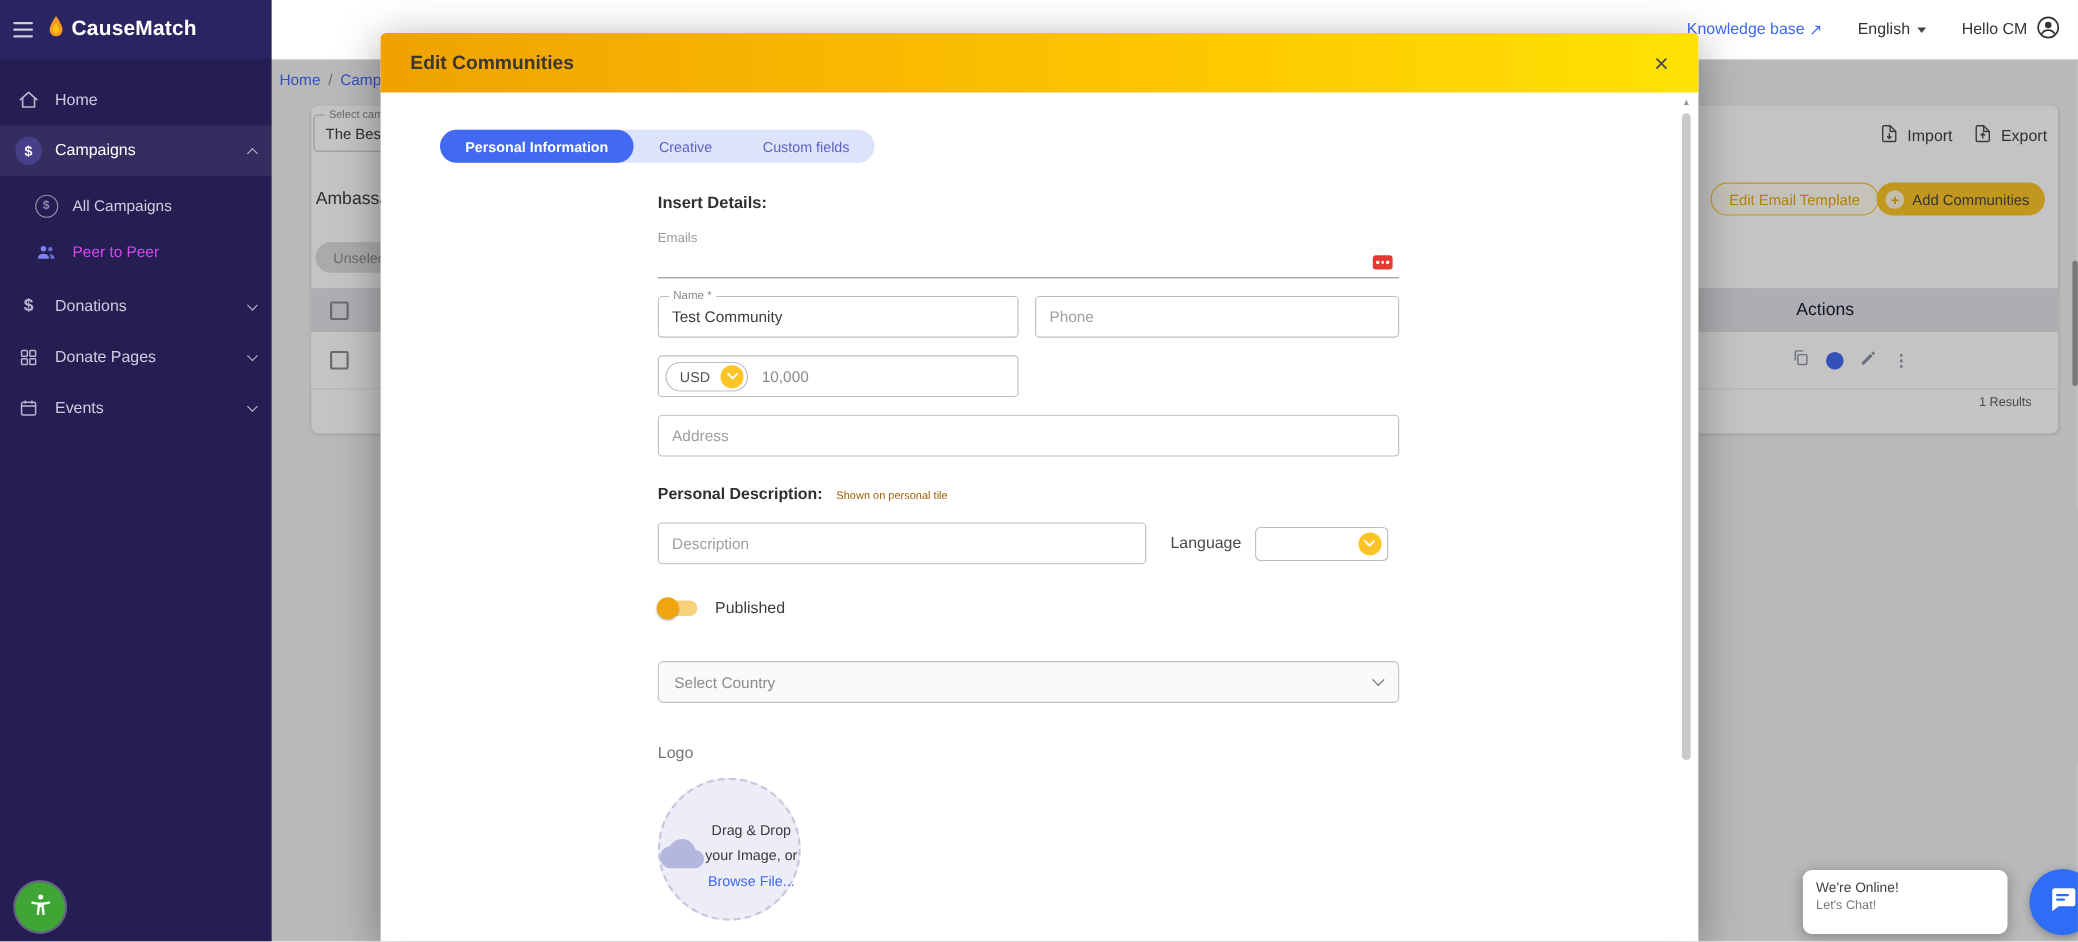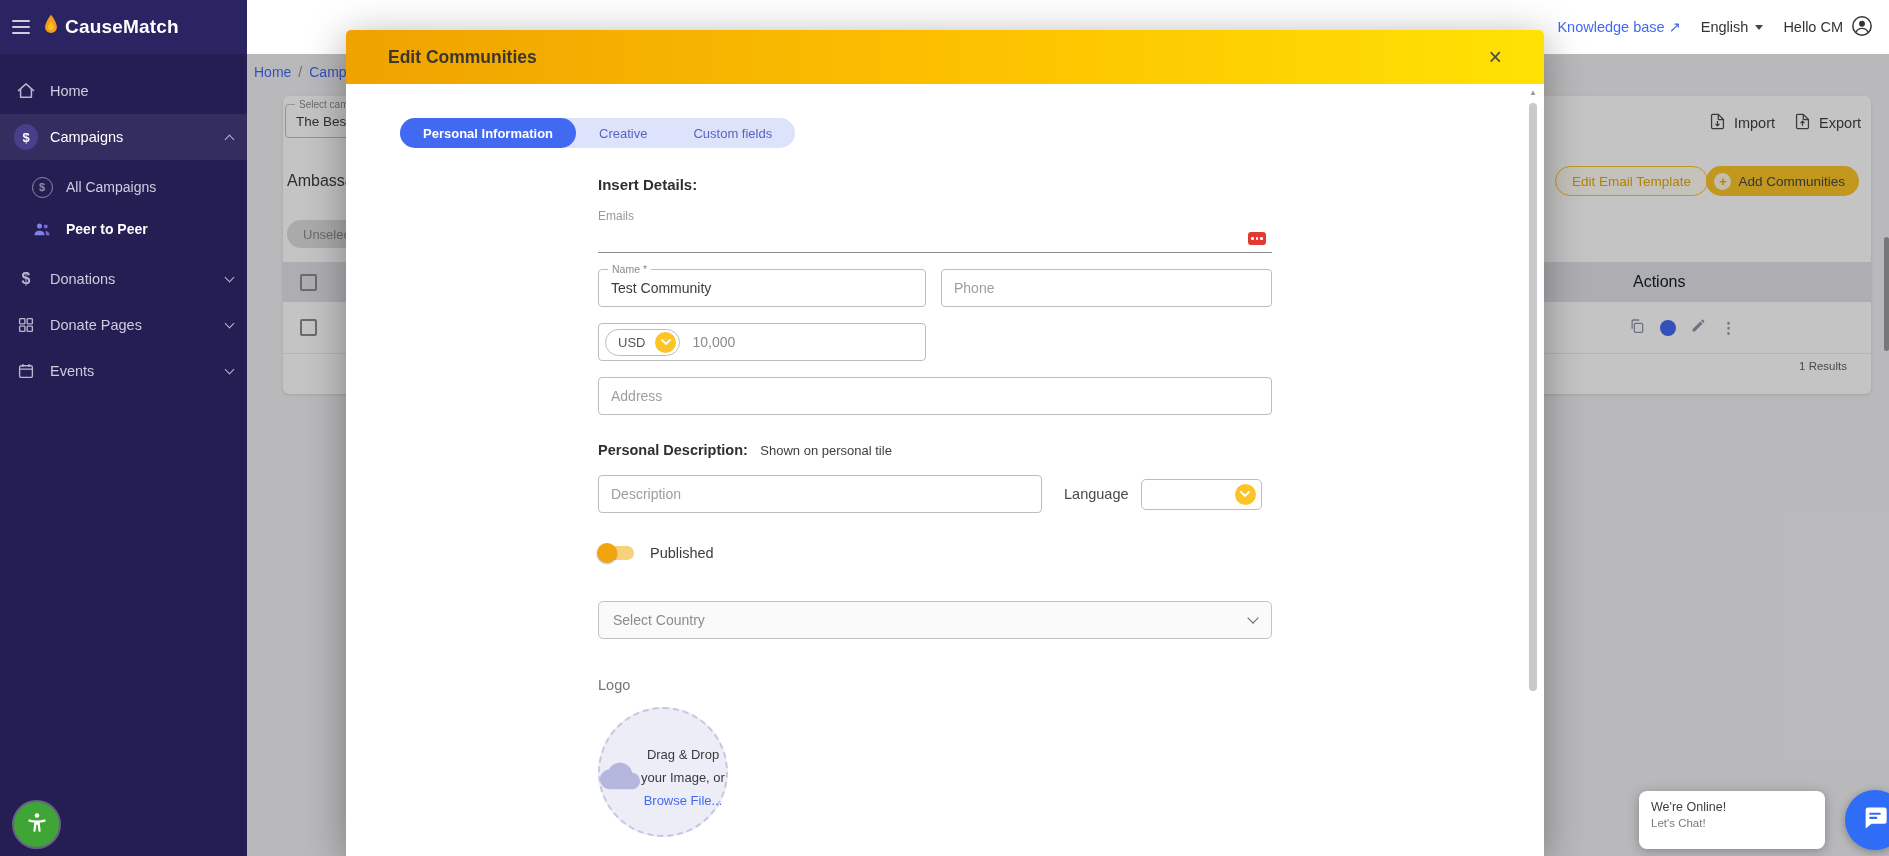--- a/index.html
+++ b/index.html
@@ -18,32 +18,32 @@
   .hamburger span { height:2px; background:#cfccdf; border-radius:1px; }
   .brand { display:flex; align-items:center; gap:5px;text-align:right; }
   .brand-text { font-size:19px; font-weight:700; color:#fff; letter-spacing:.2px; }
   .nav { padding-top:14px; }
   .nav-item { height:46px; display:flex; align-items:center; gap:12px; padding:0 14px; font-size:14.5px; cursor:pointer; }
   .nav-item .flex-sp { flex:1; }
   .nav-item.parent-active { background:rgba(255,255,255,.07); }
   .nav-item.parent-active .label { color:#fff; }
   .sub-group { padding:6px 0; }
   .nav-item.sub { height:42px; padding-left:30px; font-size:14px; }
-  .nav-item.sub.active { color:#ffffff;font-weight:bold; }
+  .nav-item.sub.active { color:#d946ef; }
   .icon-box { width:24px; display:flex; align-items:center; justify-content:center; flex:none; }
   .coin { width:26px; height:26px; border-radius:50%; background:#473f8a; color:#fff; font-weight:700; font-size:13px; display:flex; align-items:center; justify-content:center; }
   .coin.outline { width:21px; height:21px; background:transparent; border:1.5px solid #8f8ba9; color:#8f8ba9; font-size:11px; }
   .dollar-glyph { font-size:16px; font-weight:700; color:#b9b6cf; width:22px; text-align:center; }
   .chev { width:7px; height:7px; border:solid #b9b6cf; border-width:0 1.6px 1.6px 0; display:inline-block; }
   .chev.down { transform:rotate(45deg); margin-top:-3px; }
   .chev.up { transform:rotate(-135deg); margin-top:4px; }
   .a11y { position:absolute; left:14px; top:802px; width:45px; height:45px; border-radius:50%; background:#3fa535; display:flex; align-items:center; justify-content:center; box-shadow:0 0 0 2px rgba(255,255,255,.3); }
 
   
-  .topbar { position:absolute; left:247px; top:0; right:0; height:54px; background:#fff; display:flex; align-items:center; justify-content:flex-end; gap:20px; padding-right:16px; font-size:14.5px; color:#333; z-index:6; }
+  .topbar { position:absolute; left:247px; top:0; right:0; height:54px; background:#fff; display:flex; align-items:center; justify-content:flex-end; gap:32px; padding-right:16px; font-size:14.5px; color:#333; z-index:6; }
   .kb-link { color:#4169f1; display:flex; align-items:center; gap:4px; cursor:pointer; }
   .lang-sel { display:flex; align-items:center; gap:7px; cursor:pointer; }
   .caret { width:0; height:0; border-left:4.5px solid transparent; border-right:4.5px solid transparent; border-top:5px solid #444; }
   .user { display:flex; align-items:center; gap:8px; }
 
   
   .page { position:absolute; left:247px; top:54px; right:0; bottom:0; background:#f1f0f2; z-index:1; }
   .breadcrumb { position:absolute; left:7px; top:10px; font-size:14px; display:flex; gap:7px; }
   .breadcrumb a { color:#4169f1; cursor:pointer; }
   .breadcrumb .sep { color:#8a8a8a; }
@@ -68,21 +68,21 @@
   .kebab { font-size:15px; color:#8a93a5; font-weight:700; }
   .results { position:absolute; right:24px; top:264px; font-size:11.5px; color:#5f5f5f;margin-left:13px; }
   .page-scrollbar { position:absolute; right:0; top:0; width:6px; height:100%; }
   .page-scrollbar .thumb { position:absolute; top:183px; right:0; width:5px; height:114px; background:#9a9a9a; border-radius:3px; }
 
   
   .overlay { position:absolute; left:247px; top:54px; right:0; bottom:0; background:rgba(10,10,10,.24); z-index:20; }
 
   
   .modal { position:absolute; left:346px; top:30px; width:1198px; height:826px; background:#fff; z-index:30; border-radius:5px 5px 0 0; box-shadow:0 8px 40px rgba(0,0,0,.35); }
-  .modal-header { height:54px; border-radius:5px 5px 0 0; background:linear-gradient(90deg,#efa200 0%,#fdc300 55%,#ffe204 100%); display:flex; align-items:center; justify-content:space-between; padding:0 42px; }
+  .modal-header { height:54px; border-radius:5px 5px 0 0; background:linear-gradient(90deg,#efa200 0%,#fdc300 55%,#ffe204 100%); display:flex; align-items:center; justify-content:space-between; padding:0 27px; }
   .modal-title { font-size:17.5px; font-weight:700; color:#3c362c; }
   .modal-close { font-size:23px; color:#4a4a4a; line-height:1; }
   .modal-tabs { position:absolute; left:54px; top:88px; height:30px; background:#dde3fb; border-radius:16px; display:inline-flex; align-items:center; }
   .tab { height:30px; display:flex; align-items:center; padding:12px 23px; border-radius:16px; font-size:13px; color:#5a64c0; cursor:pointer; white-space:nowrap; }
   .tab.active { background:#4169f1; color:#fff; font-weight:700; }
   .modal-form { position:absolute; left:252px; top:146px; width:674px; }
   .form-title { font-size:15px; font-weight:700; color:#2f2f2f; margin-bottom:16px; }
   .emails-label { font-size:12px; color:#9a9a9a; }
   .underline-field { position:relative; height:30px; border-bottom:1px solid #8f8f8f; }
   .red-icon { position:absolute; right:6px; top:9px; width:18px; height:13px; background:#e23a33; border-radius:3px; display:flex; align-items:center; justify-content:center; gap:2px; cursor:pointer; }
@@ -91,21 +91,21 @@
   .outlined { position:relative; border:1px solid #bdbdbd; border-radius:4px; height:38px; display:flex; align-items:center; padding:0 12px; background:#fff; }
   .w328{width:328px} .w331{width:331px} .w674{width:674px} .w444{width:444px}
   .outlined input { border:none; outline:none; width:100%; font-size:14px; font-family:"Liberation Sans",sans-serif; color:#3c3c3c; background:transparent; }
   .outlined input::placeholder { color:#9e9e9e; opacity:1; }
   .currency-box { padding:0 6px; gap:12px; }
   .currency-pill { display:flex; align-items:center; gap:10px; border:1px solid #bdbdbd; border-radius:15px; height:27px; padding:0 3px 0 12px; font-size:13px; color:#555; cursor:pointer; }
   .yellow-chev { width:21px; height:21px; border-radius:50%; background:#fcc425; display:flex; align-items:center; justify-content:center; flex:none; }
   .amount { font-size:14px; color:#8a8a8a; }
   .section-row { margin-top:26px; }
   .section-row .bold { font-size:14.5px; font-weight:700; color:#2f2f2f; }
-  .section-row .hint { font-size:13px; color:#404040; margin-left:8px; }
+  .section-row .hint { font-size:10px; color:#a16207; margin-left:8px; }
   .lang-group { display:flex; align-items:center; gap:12px; margin-left:7px; }
   .lang-label { font-size:14.5px; color:#4a4a4a; }
   .lang-select { width:121px; height:31px; border:1px solid #bdbdbd; border-radius:5px; display:flex; align-items:center; justify-content:flex-end; padding:0 5px; cursor:pointer; }
   .published-row { display:flex; align-items:center; gap:16px; margin-top:32px; font-size:14.5px; color:#3c3c3c; padding-left:2px; }
   .toggle { position:relative; width:34px; height:14px; border-radius:7px; background:#f7d27a; display:inline-block; cursor:pointer; }
   .toggle .knob { position:absolute; left:-3px; top:-3px; width:20px; height:20px; border-radius:50%; background:#f0a50e; box-shadow:0 1px 2px rgba(0,0,0,.3); }
   .country-select { margin-top:40px; width:674px; height:38px; border:1px solid #c2c2c2; border-radius:5px; background:#fafafa; display:flex; align-items:center; justify-content:space-between; padding:0 14px; font-size:14px; color:#8c8c8c; cursor:pointer; }
   .chev-grey { width:8px; height:8px; border:solid #666; border-width:0 1.7px 1.7px 0; transform:rotate(45deg); margin-top:-4px; }
   .logo-label { margin-top:38px; font-size:14.5px; color:#757575; }
   .dropzone { margin-top:14px; width:130px; height:130px; border-radius:50%; border:2px dashed #c6c6df; background:#ededf7; display:flex; flex-direction:row; align-items:center; text-align:center; padding-top:12px; cursor:pointer; }

